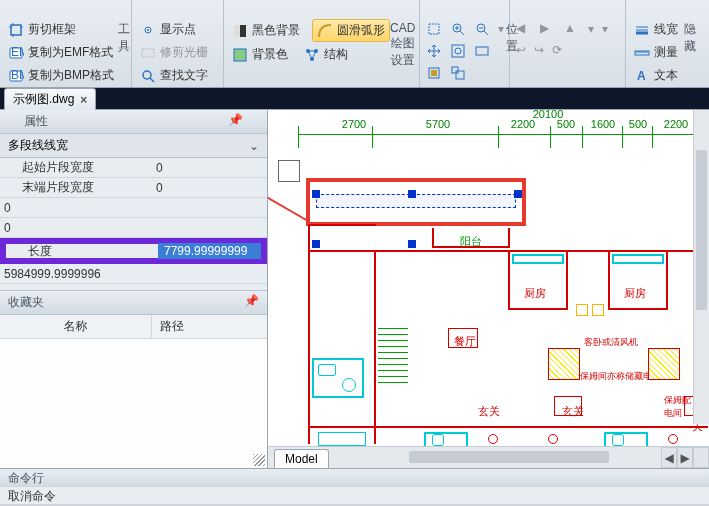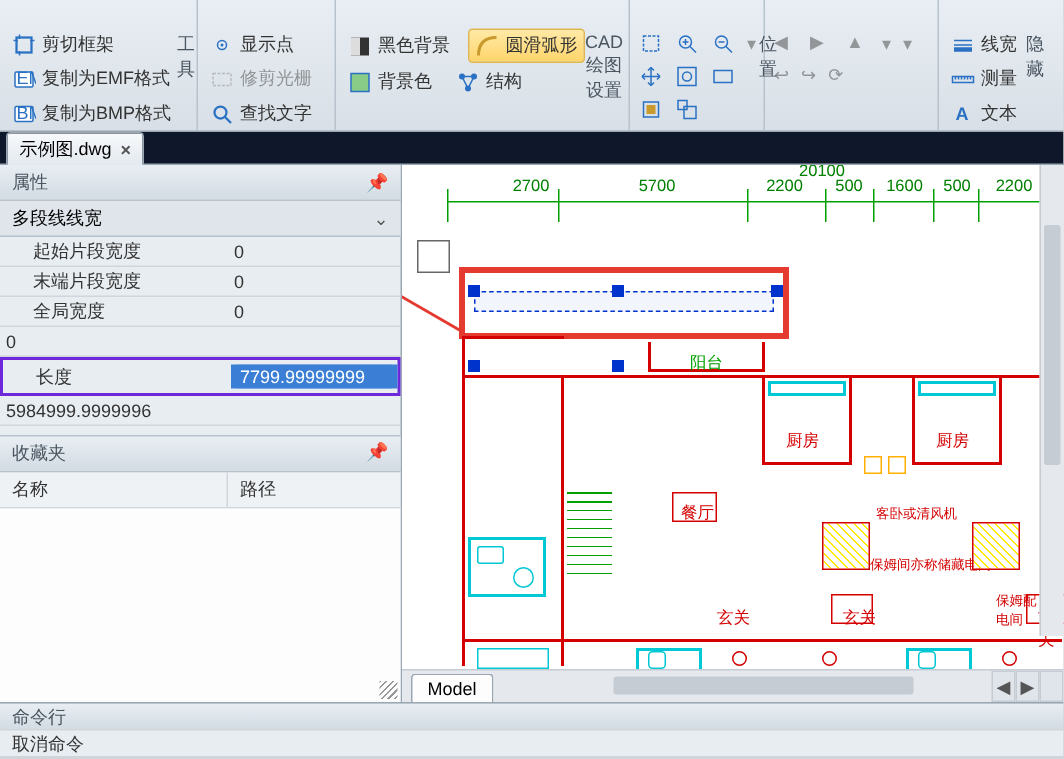--- a/index.html
+++ b/index.html
@@ -18,35 +18,35 @@
 .icononly-row .rbtn { padding: 2px; }
 
 
 .doctabs { display: flex; align-items: flex-start; height: 22px; background: #0f172a; border-bottom: 1px solid #9aa7b3; padding-left: 4px; gap: 2px; }
 .doctab { display: flex; align-items: center; gap: 6px; background: linear-gradient(#f7f9fb,#e3e9ef); border: 1px solid #9aa7b3; border-bottom: none; padding: 2px 8px; border-radius: 3px 3px 0 0; }
 .doctab .close { color: #555; font-weight: bold; cursor: pointer; }
 
 
 .main { display: flex; height: 358px; background: #cfd5da; }
 .leftpanel { width: 268px; display: flex; flex-direction: column; background: #e8edf1; border-right: 1px solid #9aa7b3; }
-.panel-title { background: linear-gradient(#e8eef3,#d3dbe3); border-bottom: 1px solid #b8c2cc; padding: 3px 8px; display: flex; justify-content: space-between; color: #4a5560; align-items: center; }
+.panel-title { background: linear-gradient(#e8eef3,#d3dbe3); border-bottom: 1px solid #b8c2cc; padding: 3px 24px; display: flex; justify-content: space-between; color: #4a5560; }
 .pin { color: #c99a2c; }
 .prop-hdr { background: #dfe5ea; border-bottom: 1px solid #b8c2cc; padding: 3px 8px; display: flex; justify-content: space-between; align-items: center; }
 .prop-hdr .chev { cursor: pointer; color: #555; }
 .proplist { flex: 0 0 auto; }
 .prow { display: flex; align-items: center; height: 20px; border-bottom: 1px solid #d0d6dc; }
 .prow .plabel { width: 152px; padding-left: 22px; color: #333; }
 .prow .pval { flex: 1; padding: 0 4px; color: #333; overflow: hidden; text-overflow: ellipsis; white-space: nowrap; }
 .prow .pval input { width: 100%; border: none; background: #fff; color: #000; font-size: 12px; padding: 1px 2px; }
-.prow.highlight { border: 2px solid #6d28d9; height: 26px; }
+.prow.highlight { border: 6px solid #6d28d9; height: 26px; }
 .prow.highlight .pval { background: #3a7fd5; }
 .prow.highlight .pval input { background: #3a7fd5; color: #fff; }
 
 .fav-hdr { background: linear-gradient(#e8eef3,#d3dbe3); border-top: 1px solid #b8c2cc; border-bottom: 1px solid #b8c2cc; padding: 3px 8px; color: #4a5560; display: flex; justify-content: space-between; }
-.fav-cols { display: flex; background: #eef2f5; border-bottom: 1px solid #cfd6dc; }
+.fav-cols { display: flex; background: #eef2f5; border-bottom: 1px solid #cfd6dc; text-align: center; }
 .fav-cols div { padding: 3px 8px; color: #333; }
 .fav-cols div:first-child { width: 152px; border-right: 1px solid #cfd6dc; }
 .fav-body { flex: 1; background: #fdfdfd; position: relative; }
 .fav-body .resize-grip { position: absolute; right: 2px; bottom: 2px; width: 12px; height: 12px; background: repeating-linear-gradient(135deg,#999 0,#999 1px,transparent 1px,transparent 3px); }
 
 
 .drawwrap { flex: 1; display: flex; flex-direction: column; background: #fff; position: relative; }
 .canvas { flex: 1; position: relative; overflow: hidden; background: #fff; }
 .scroll-v { position: absolute; right: 0; top: 0; width: 16px; height: calc(100% - 22px); background: #e5e9ed; border-left: 1px solid #c5ccd3; }
 .scroll-v .thumb { position: absolute; left: 2px; right: 2px; top: 40px; height: 160px; background: #c5ccd3; border-radius: 2px; }
@@ -302,21 +302,20 @@
     <div class="proplist">
       <div class="prow">
           <div class="plabel">起始片段宽度</div>
           <div class="pval">0</div>
         </div>
       <div class="prow">
           <div class="plabel">末端片段宽度</div>
           <div class="pval">0</div>
         </div>
       <div class="prow">
-          <div class="plabel">全局宽度</div>
           <div class="pval">0</div>
         </div>
       <div class="prow">
           <div class="pval">0</div>
         </div>
       <div class="prow highlight">
           <div class="plabel">长度</div>
           <div class="pval"><input value="7799.99999999" style=""></div>
         </div>
       <div class="prow">

